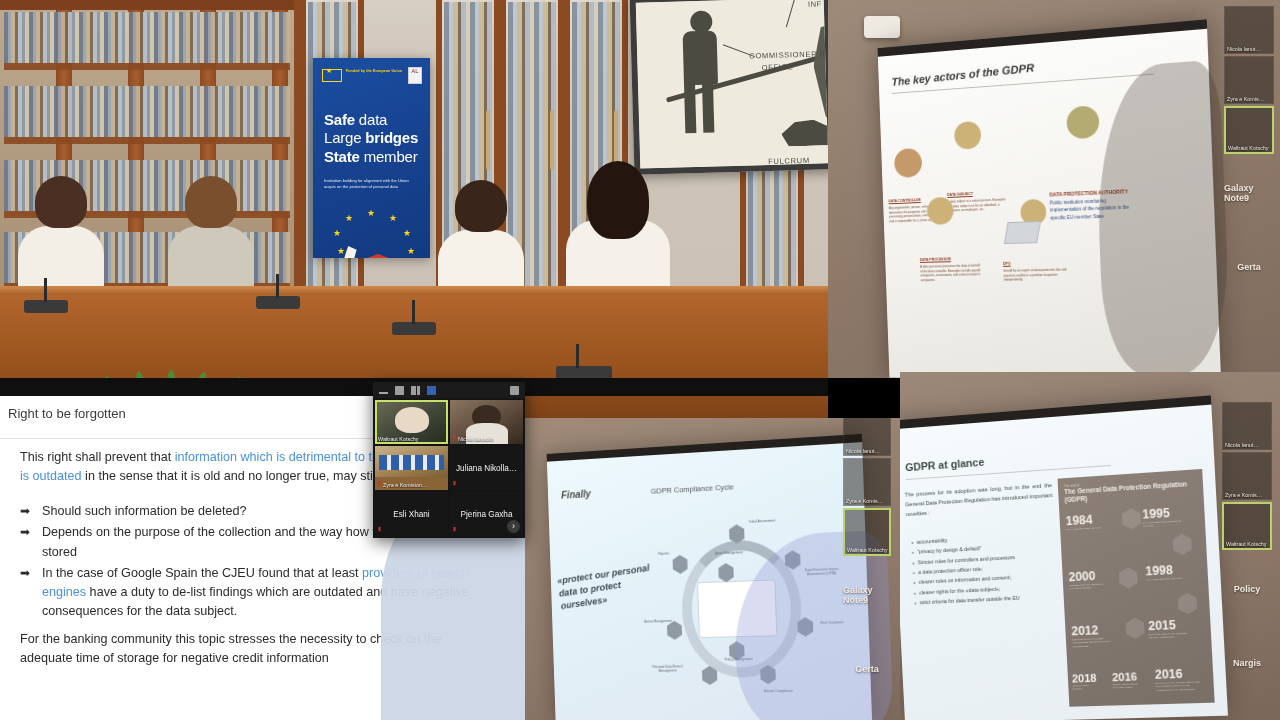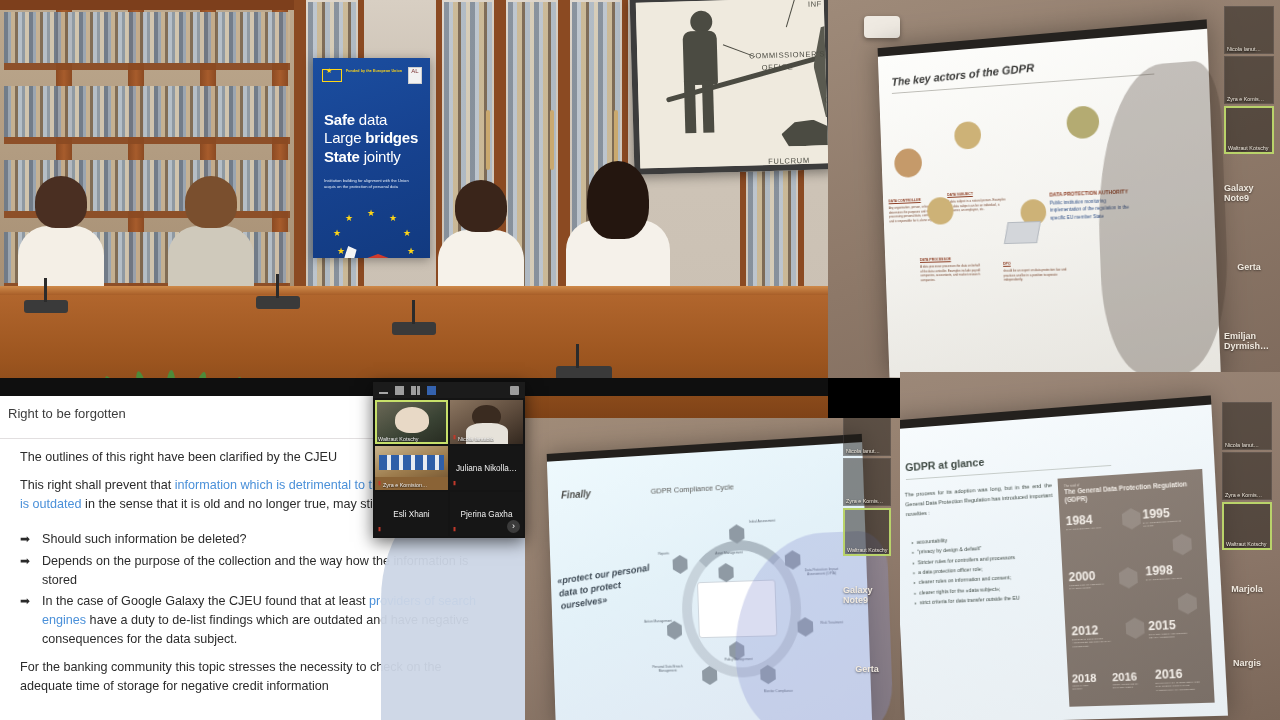--- a/index.html
+++ b/index.html
@@ -264,21 +264,21 @@
         <div class="handle"></div>
       </div>
 
     <div class="banner">
       <div class="eu-logo"></div>
       <div class="eu-cap">Funded by the European Union</div>
       <div class="flagbox">AL</div>
       <h1>
         <b>Safe</b><span> data</span><br>
         <span>Large </span><b>bridges</b><br>
-        <b>State</b><span> jointly</span>
+        <b>State</b><span> member</span>
       </h1>
       <div class="sub">Institution building for alignment with the Union acquis on the protection of personal data</div>
       <div class="stars">
         <i style="left:36px;top:0">★</i>
           <i style="left:58px;top:5px">★</i>
           <i style="left:72px;top:20px">★</i>
         <i style="left:76px;top:38px">★</i>
         <i style="left:6px;top:38px">★</i>
           <i style="left:2px;top:20px">★</i>
         <i style="left:14px;top:5px">★</i>
@@ -411,21 +411,20 @@
         <div class="nm">Nicola Ianut…</div>
         </div>
       <div class="tile">
         <div class="nm">Zyra e Komis…</div>
         </div>
       <div class="tile active">
         <div class="nm">Waltraut Kotschy</div>
         </div>
       <div class="nameonly">Galaxy Note9</div>
       <div class="nameonly">Gerta</div>
-      <div class="nameonly">Emiljan Dyrmish…</div>
     </div>
   </div>
 
   <div class="q-finally">
     <div class="proj2">
       <div class="slideB">
         <h2>Finally</h2>
         <div class="cyctitle">GDPR Compliance Cycle</div>
         <div class="quote">«protect our personal data to protect ourselves»</div>
         <div class="cycle">
@@ -516,35 +515,34 @@
     <div class="rail" style="left:322px;top:30px;width:50px">
       <div class="tile">
         <div class="nm">Nicola Ianut…</div>
         </div>
       <div class="tile">
         <div class="nm">Zyra e Komis…</div>
         </div>
       <div class="tile active">
         <div class="nm">Waltraut Kotschy</div>
         </div>
-      <div class="nameonly">Marjola</div>
+      <div class="nameonly">Policy</div>
       <div class="nameonly">Nargis</div>
     </div>
   </div>
 
   <div class="q-slide">
     <div class="stitle">Right to be forgotten</div>
     <div class="rule"></div>
     <div class="sbody">
-      <p>The outlines of this right have been clarified by the CJEU</p>
       <p><span>This right shall prevent that </span><span class="hl">information which is detrimental to the data subject and is outdated</span><span> in the sense that it is old and no longer true, may still be found.</span></p>
       <ul class="arrlist">
         <li><span>Should such information be deleted?</span></li>
         <li><span>Depends on the purpose of the collection and the way how the information is stored</span></li>
-        <li><span>In the case of Google Galaxy the CJEU found that at least </span><span class="hl">providers of search engines</span><span> have a duty to de-list findings which are outdated and have negative consequences for the data subject.</span></li>
+        <li><span>In the case of Google Spain the CJEU found that at least </span><span class="hl">providers of search engines</span><span> have a duty to de-list findings which are outdated and have negative consequences for the data subject.</span></li>
       </ul>
       <p>For the banking community this topic stresses the necessity to check on the adequate time of storage for negative credit information</p>
     </div>
     <div class="blueshape"></div>
   </div>
 
   <div class="zoomwin">
     <div class="zoomtb">
       <span class="tbicon minimize"></span>
       <span class="tbicon speaker"></span>

